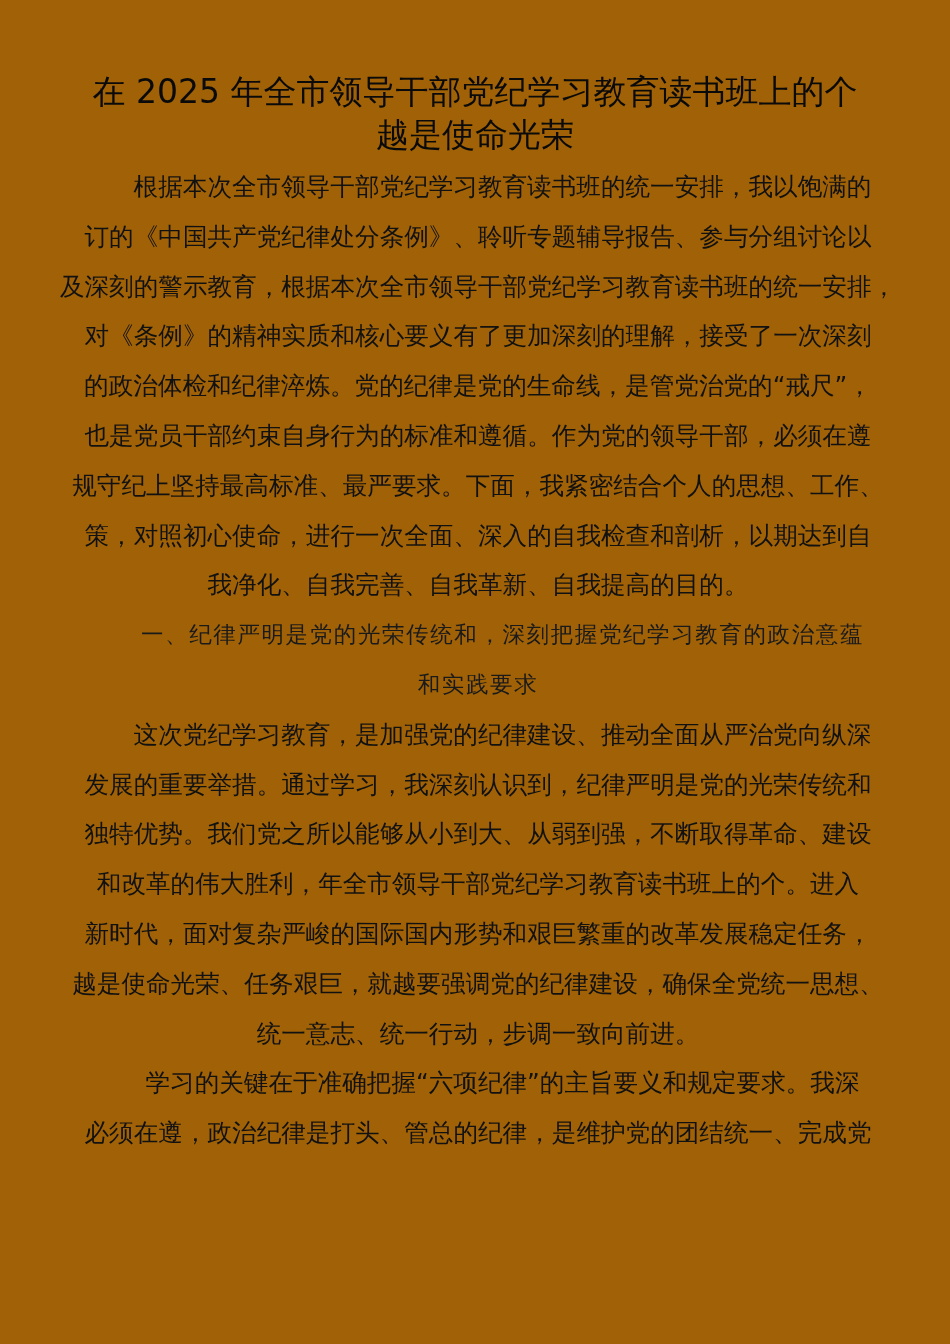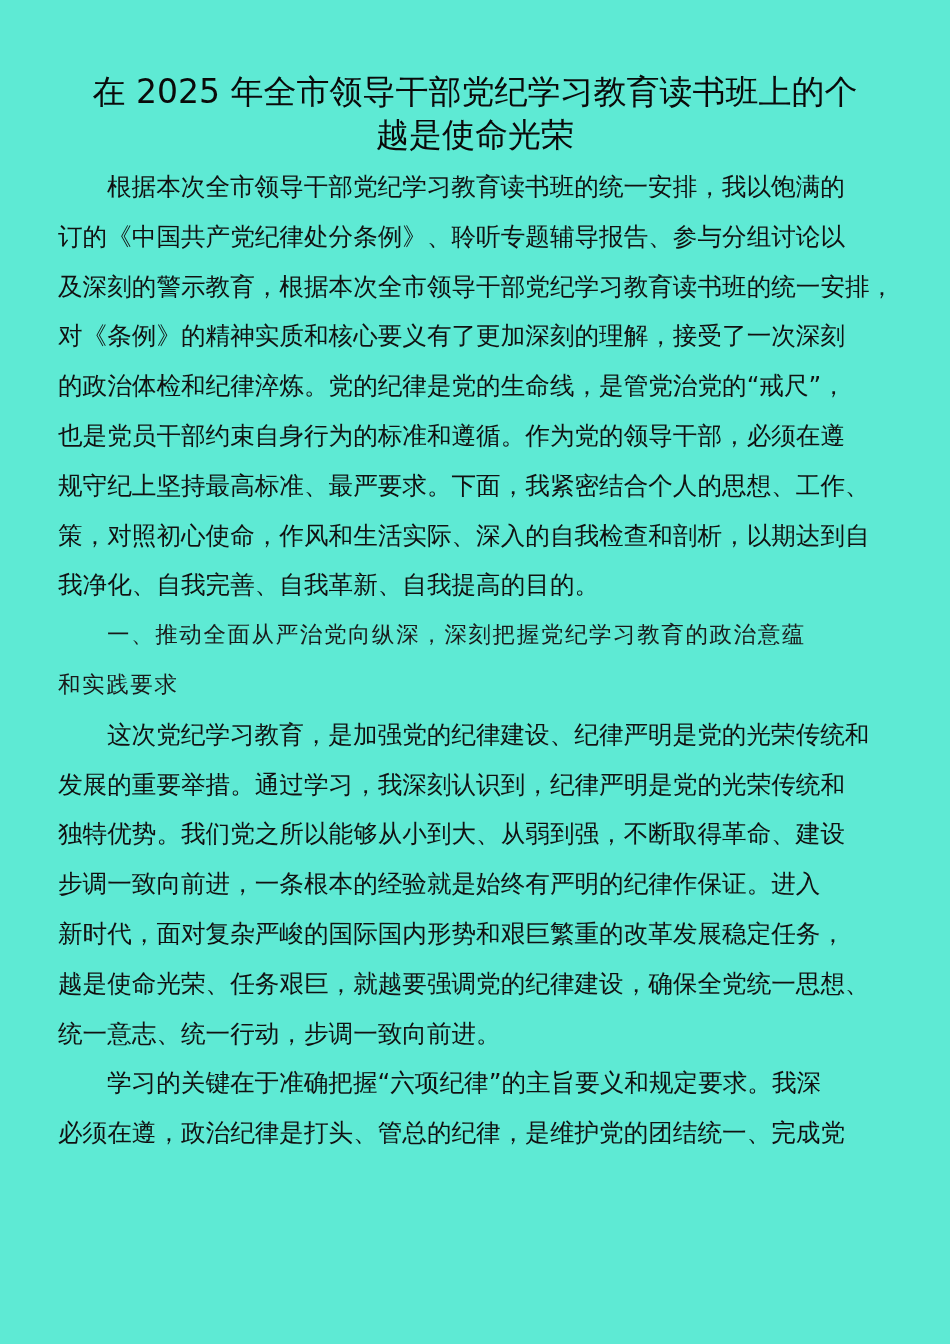--- a/index.html
+++ b/index.html
@@ -13,21 +13,21 @@
       position: relative;
       overflow: hidden;
       color: #111111;
       font-family: "DejaVu Sans", "Liberation Sans", sans-serif;
     }
     .page {
       position: absolute;
       left: 0; top: 0;
       width: 950px;
       height: 1344px;
-      background: #5eead4;
+      background: #a16207;
     }
     .title {
       position: absolute;
       left: 40px;
       width: 870px;
       top: 70px;
       text-align: center;
       font-size: 33px;
       line-height: 43px;
       font-weight: normal;
@@ -42,20 +42,21 @@
       width: 840px;
     }
     .line {
       display: block;
       height: 49.8px;
       line-height: 49.8px;
       font-size: 24.6px;
       white-space: nowrap;
       letter-spacing: 0px;
       color: #111111;
+      text-align: center;
     }
     .indent { padding-left: 49px; }
     .heading-line {
       font-size: 22.5px;
       font-family: "DejaVu Sans", "Liberation Sans", sans-serif;
       letter-spacing: 1.6px;
       color: #1a1a1a;
     }
   </style>
 </head>
@@ -71,34 +72,34 @@
   <div class="body-text">
 
     <div>
       <span class="line indent">根据本次全市领导干部党纪学习教育读书班的统一安排，我以饱满的</span>
       <span class="line">订的《中国共产党纪律处分条例》、聆听专题辅导报告、参与分组讨论以</span>
       <span class="line">及深刻的警示教育，根据本次全市领导干部党纪学习教育读书班的统一安排，</span>
       <span class="line">对《条例》的精神实质和核心要义有了更加深刻的理解，接受了一次深刻</span>
       <span class="line">的政治体检和纪律淬炼。党的纪律是党的生命线，是管党治党的“戒尺”，</span>
       <span class="line">也是党员干部约束自身行为的标准和遵循。作为党的领导干部，必须在遵</span>
       <span class="line">规守纪上坚持最高标准、最严要求。下面，我紧密结合个人的思想、工作、</span>
-      <span class="line">策，对照初心使命，作风和生活实际、深入的自我检查和剖析，以期达到自</span>
+      <span class="line">策，对照初心使命，进行一次全面、深入的自我检查和剖析，以期达到自</span>
       <span class="line">我净化、自我完善、自我革新、自我提高的目的。</span>
     </div>
 
     <div>
-      <span class="line indent heading-line">一、推动全面从严治党向纵深，深刻把握党纪学习教育的政治意蕴</span>
+      <span class="line indent heading-line">一、纪律严明是党的光荣传统和，深刻把握党纪学习教育的政治意蕴</span>
       <span class="line heading-line">和实践要求</span>
     </div>
 
     <div>
-      <span class="line indent">这次党纪学习教育，是加强党的纪律建设、纪律严明是党的光荣传统和</span>
+      <span class="line indent">这次党纪学习教育，是加强党的纪律建设、推动全面从严治党向纵深</span>
       <span class="line">发展的重要举措。通过学习，我深刻认识到，纪律严明是党的光荣传统和</span>
       <span class="line">独特优势。我们党之所以能够从小到大、从弱到强，不断取得革命、建设</span>
-      <span class="line">步调一致向前进，一条根本的经验就是始终有严明的纪律作保证。进入</span>
+      <span class="line">和改革的伟大胜利，年全市领导干部党纪学习教育读书班上的个。进入</span>
       <span class="line">新时代，面对复杂严峻的国际国内形势和艰巨繁重的改革发展稳定任务，</span>
       <span class="line">越是使命光荣、任务艰巨，就越要强调党的纪律建设，确保全党统一思想、</span>
       <span class="line">统一意志、统一行动，步调一致向前进。</span>
     </div>
 
     <div>
       <span class="line indent">学习的关键在于准确把握“六项纪律”的主旨要义和规定要求。我深</span>
       <span class="line">必须在遵，政治纪律是打头、管总的纪律，是维护党的团结统一、完成党</span>
     </div>
 

